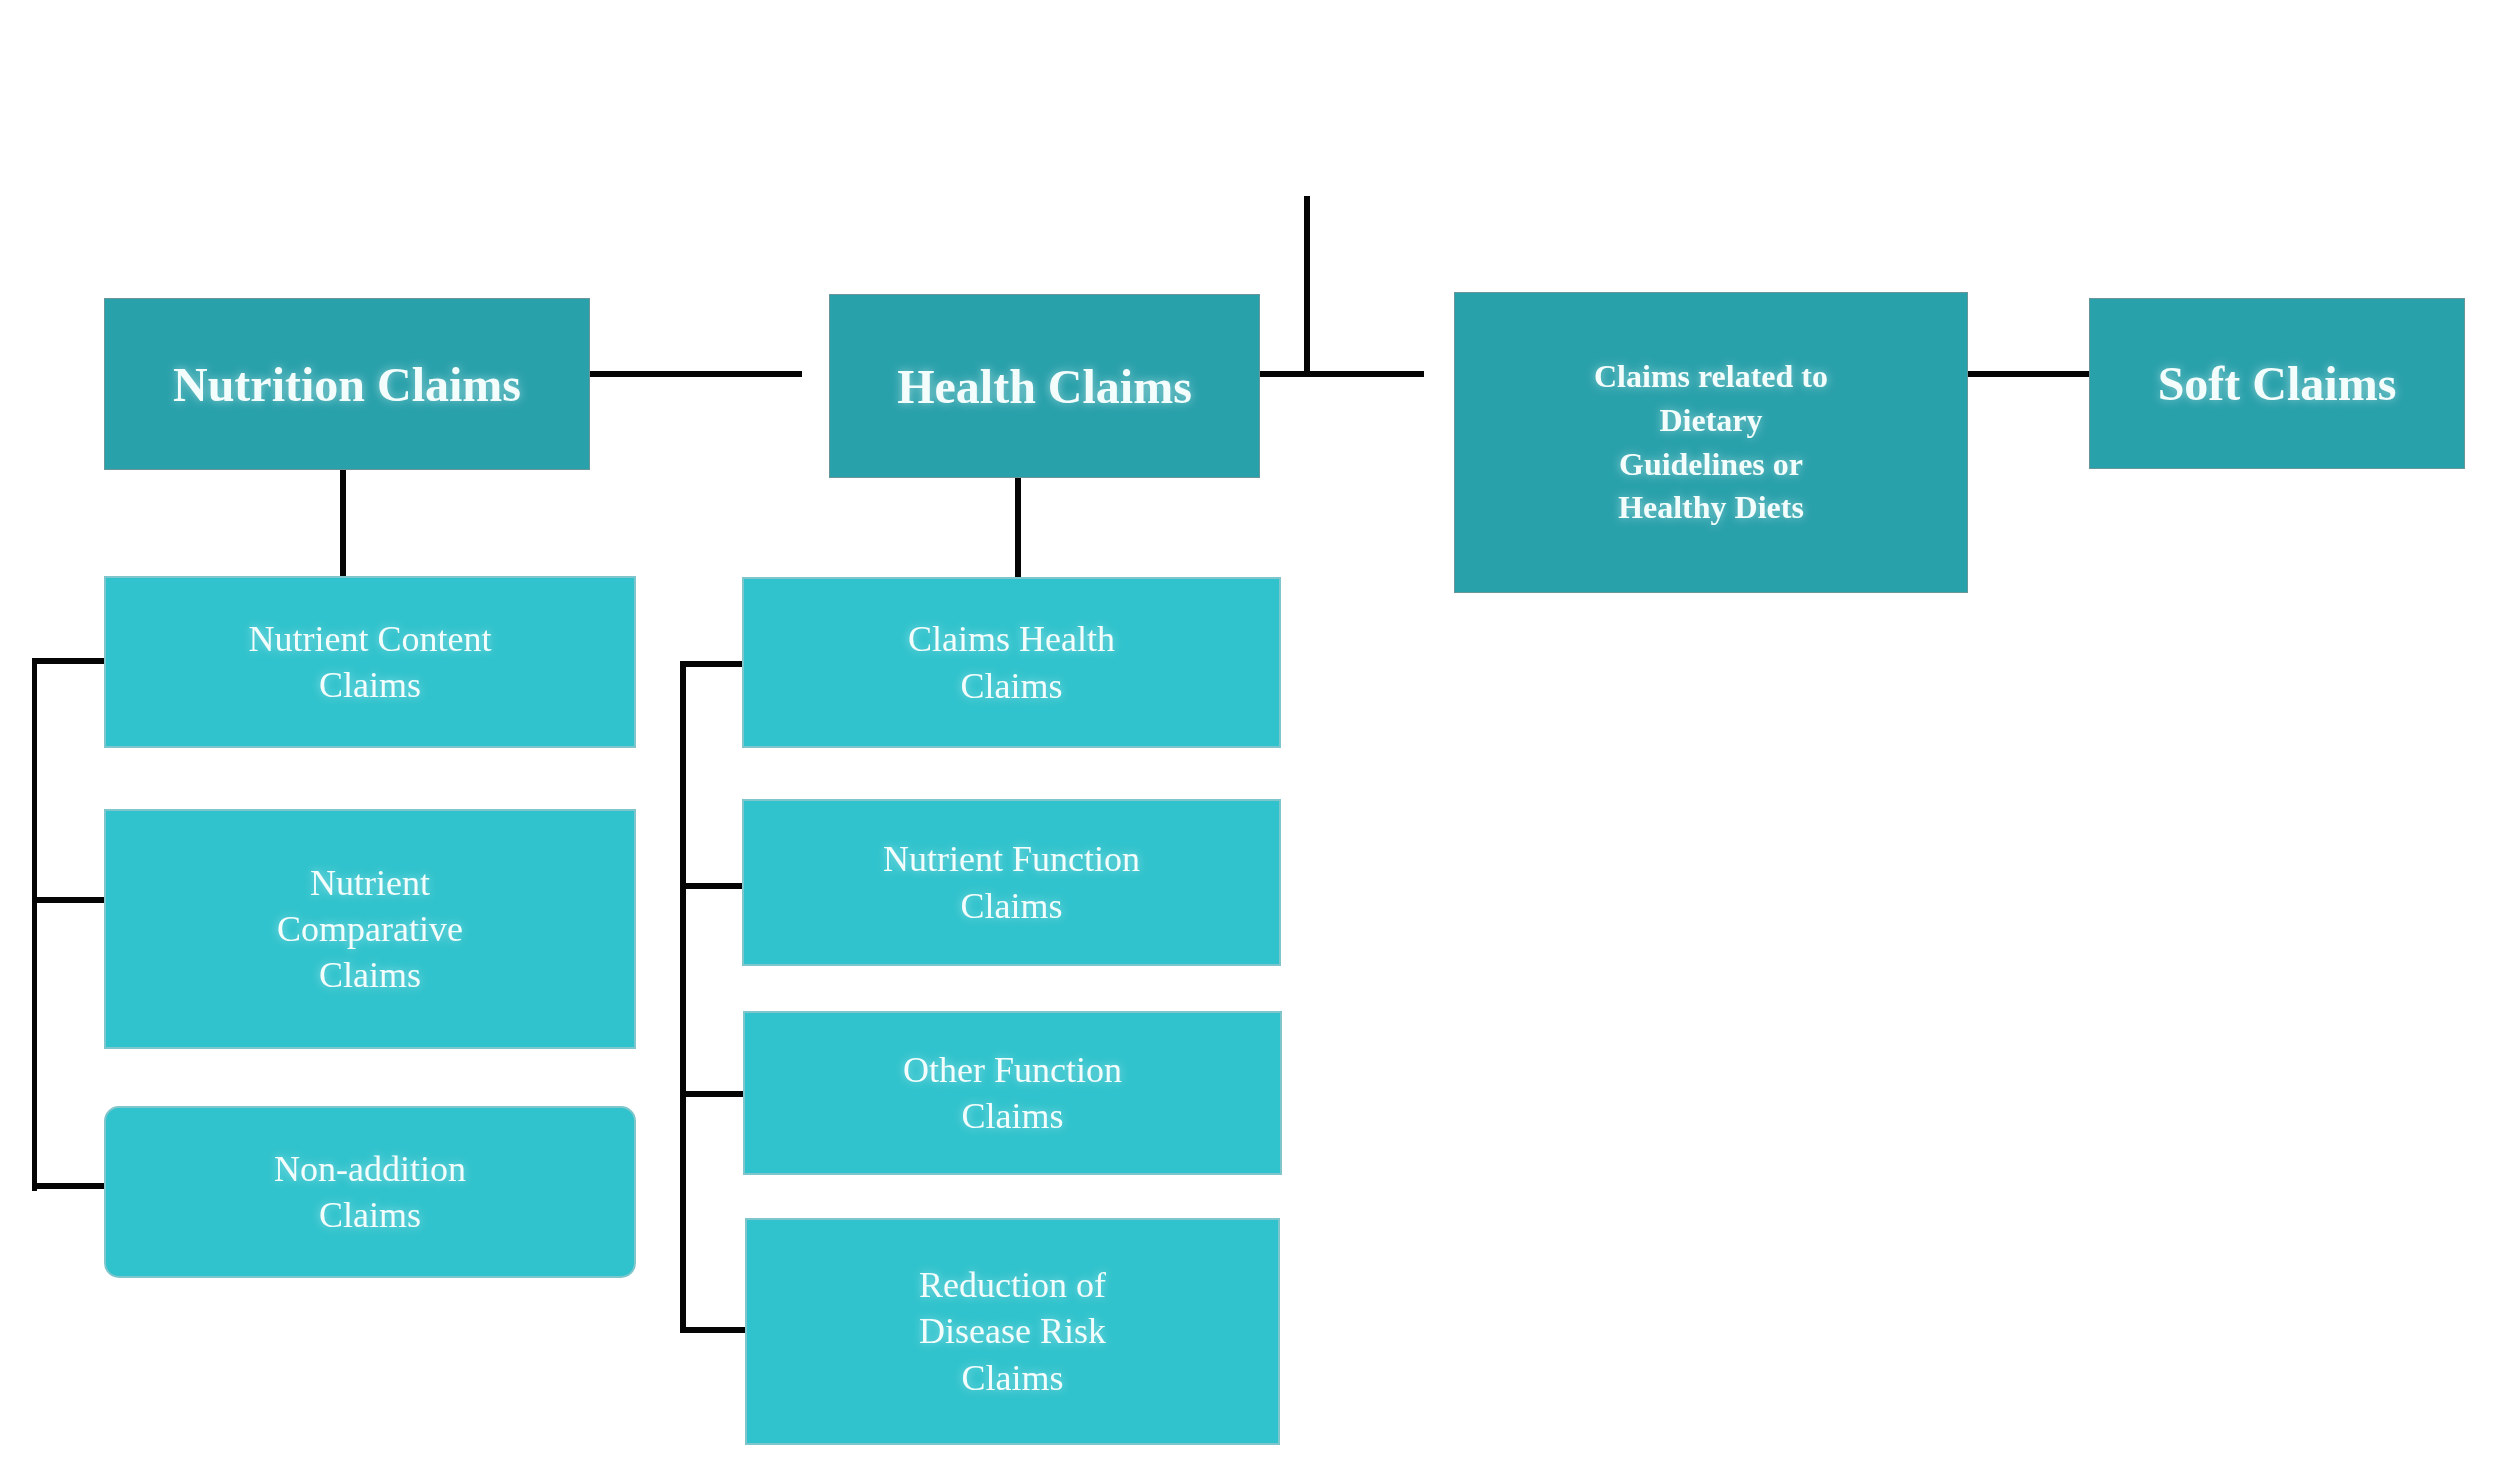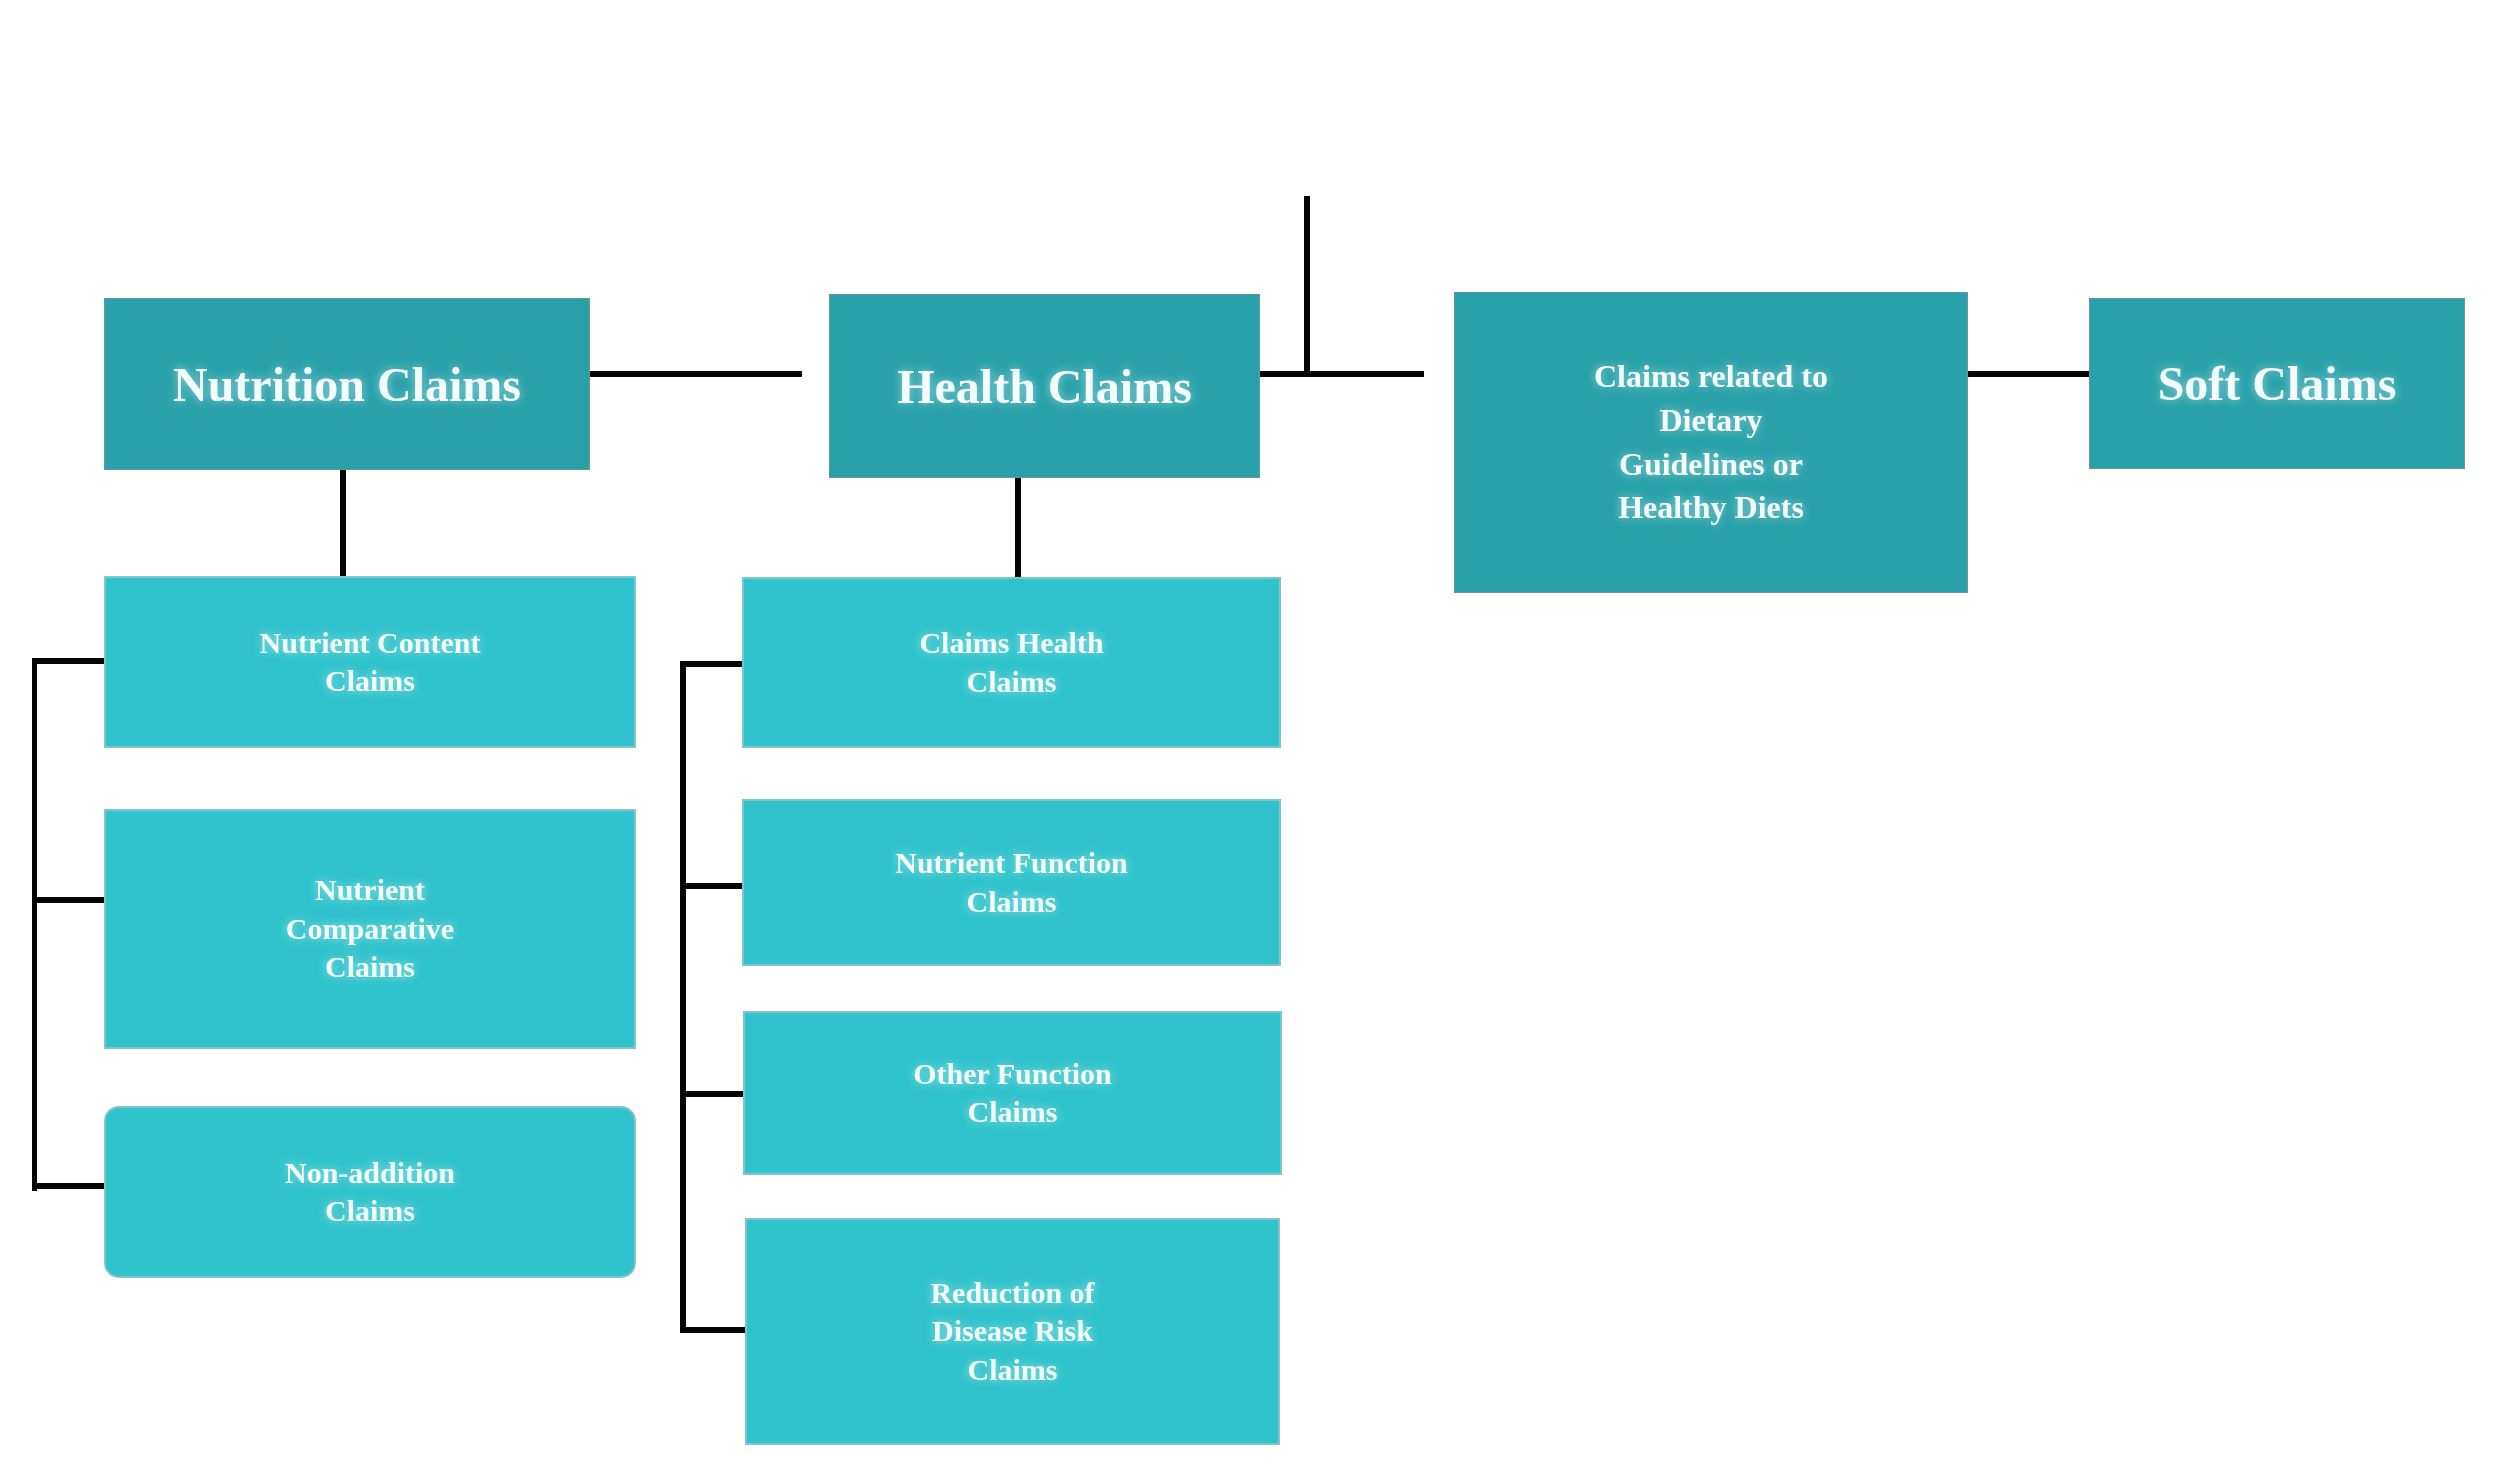--- a/index.html
+++ b/index.html
@@ -7,21 +7,21 @@
 
   .node{
     position:absolute;display:flex;align-items:center;justify-content:center;
     text-align:center;white-space:pre-line;color:var(--text,#f2fdfc);
     font-family:"Liberation Serif","DejaVu Serif",serif;
     text-shadow:0 0 10px rgba(255,255,255,0.5);
     box-sizing:border-box;
   }
   .lvl1{background:var(--c1,#2f8a93);font-weight:700;font-size:48px;border:1.7px solid #5f868b;}
   .lvl2{background:var(--c2,#29a1ab);font-weight:700;font-size:48px;border:1.7px solid #69969b;}
-  .lvl3{background:var(--c3,#30c3cd);font-weight:700;font-size:30px;line-height:1.28;border:2.5px solid #7fc6cc;}
+  .lvl3{background:var(--c3,#30c3cd);font-weight:400;font-size:36px;line-height:1.28;border:2.5px solid #7fc6cc;}
 
   .line{position:absolute;background:var(--line,#050505);}
 
   
   .n-types{left:1065px;top:25px;width:489px;height:172px;}
   .n-nutrition{left:104px;top:298px;width:486px;height:172px;text-align:center;}
   .n-health{left:829px;top:294px;width:431px;height:184px;}
   .n-dietary{left:1422px;top:292px;width:514px;height:301px;font-size:32px;line-height:1.37;margin-left:32px;}
   .n-soft{left:2089px;top:298px;width:376px;height:171px;}
   .n-nutrient-content{left:104px;top:576px;width:532px;height:172px;}

